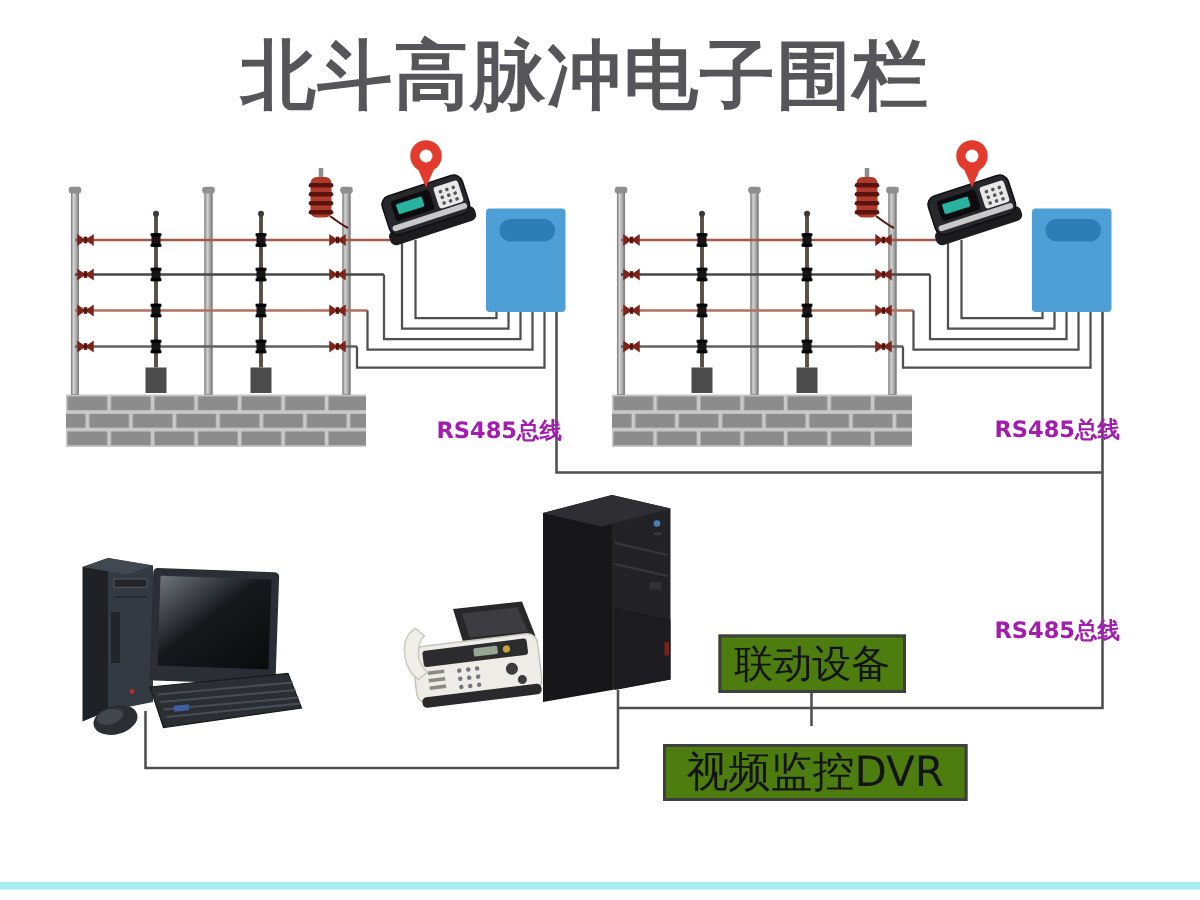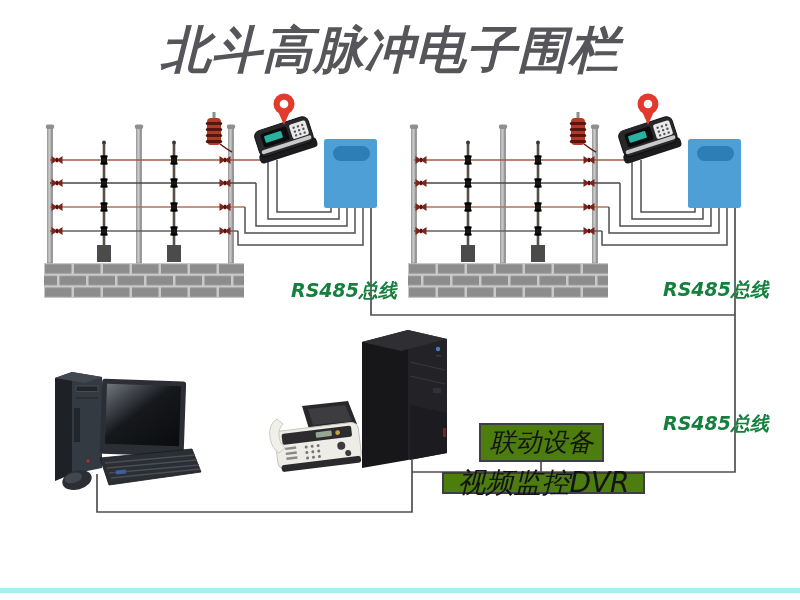--- a/index.html
+++ b/index.html
@@ -1,29 +1,29 @@
 <!DOCTYPE html>
 <html><head>
 <meta charset="utf-8">
 <style>
   html,body{margin:0;padding:0;background:#fff;}
   #stage{position:relative;width:800px;height:600px;background:#ffffff;overflow:hidden;
-         font-family:"DejaVu Sans","Liberation Sans",sans-serif;font-style:italic;}
+         font-family:"DejaVu Sans","Liberation Sans",sans-serif;}
   #stage svg{position:absolute;left:0;top:0;}
   .txt{position:absolute;color:#3b3b3b;white-space:nowrap;}
   #title{left:0;top:17px;width:780px;text-align:center;font-size:50px;font-weight:700;
          color:#56565a;letter-spacing:1px;}
-  .bus-label{font-size:19px;font-weight:600;color:#15803d;}
+  .bus-label{font-size:15px;font-weight:600;color:#a21caf;}
   #bus-left{left:291px;top:278px;}
   #bus-right{left:663px;top:277px;}
   #bus-bottom{left:663px;top:411px;}
   .node-box{position:absolute;background:#4d7c0f;border:2px solid #3f3f3f;display:flex;
             align-items:center;justify-content:center;color:#141414;box-sizing:border-box;}
   #linkage-box{left:479px;top:423px;width:125px;height:39px;font-size:26px;}
-  #dvr-box{left:442px;top:472px;width:203px;height:22px;font-size:28px;}
+  #dvr-box{left:442px;top:496px;width:203px;height:38px;font-size:28px;}
   #footer-bar{position:absolute;left:0;top:588px;width:800px;height:5px;background:#a6edf0;}
 </style>
 </head>
 <body>
 
 <div id="stage">
 
   <svg width="800" height="600" viewBox="0 0 800 600">
     <defs>
       <linearGradient id="postg" x1="0" y1="0" x2="1" y2="0">

